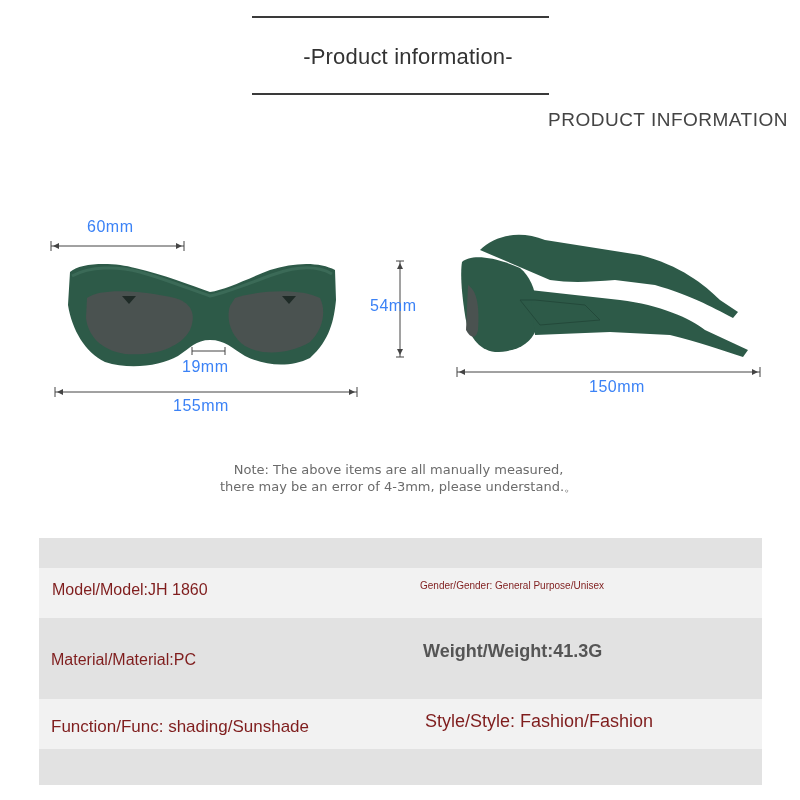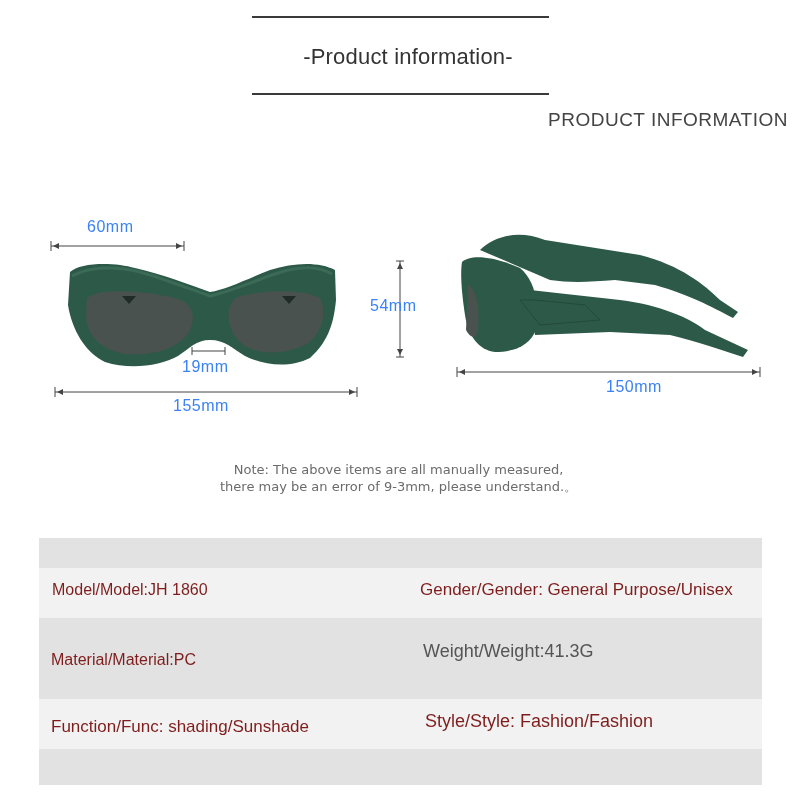--- a/index.html
+++ b/index.html
@@ -72,35 +72,35 @@
   <line x1="457" y1="367" x2="457" y2="377" stroke="#444" stroke-width="1"></line>
   <line x1="760" y1="367" x2="760" y2="377" stroke="#444" stroke-width="1"></line>
   <polygon points="459,372 465,369 465,375" fill="#444"></polygon>
   <polygon points="758,372 752,369 752,375" fill="#444"></polygon>
 </svg>
 
 <div class="dim" style="left:87px; top:218px;">60mm</div>
 <div class="dim" style="left:182px; top:358px;">19mm</div>
 <div class="dim" style="left:173px; top:397px;">155mm</div>
 <div class="dim" style="left:370px; top:297px;">54mm</div>
-<div class="dim" style="left:589px; top:378px;margin-left:17px;">150mm</div>
+<div class="dim" style="left:589px; top:378px;">150mm</div>
 
 <div class="note">
   <div>Note: The above items are all manually measured,</div>
-  <div>there may be an error of 9-3mm, please understand.。</div>
+  <div>there may be an error of 4-3mm, please understand.。</div>
 </div>
 
 <div class="table">
   <div class="row gray" style="height:30px;"></div>
   <div class="row light" style="height:50px;">
     <span class="cell" style="left:13px; top:13px; font-size:16px;">Model/Model:JH 1860</span>
-    <span class="cell" style="left:381px; top:12px; font-size:17px;">Gender/Gender: General Purpose/Unisex</span>
+    <span class="cell" style="left:381px; top:12px; font-size:10px;">Gender/Gender: General Purpose/Unisex</span>
   </div>
   <div class="row gray" style="height:81px;">
     <span class="cell" style="left:12px; top:33px; font-size:16px;">Material/Material:PC</span>
-    <span class="cell" style="left:384px; top:23px; font-size:18px; color:#555;">Weight/Weight:41.3G</span>
+    <span class="cell" style="left:384px; top:23px; font-size:18px; color:#555;font-weight:bold;">Weight/Weight:41.3G</span>
   </div>
   <div class="row light" style="height:50px;">
     <span class="cell" style="left:386px; top:12px; font-size:18px;">Style/Style: Fashion/Fashion</span>
     <span class="cell" style="left:12px; top:18px; font-size:17px;">Function/Func: shading/Sunshade</span>
   </div>
   <div class="row gray" style="height:36px;"></div>
 </div>
 
 </body></html>

